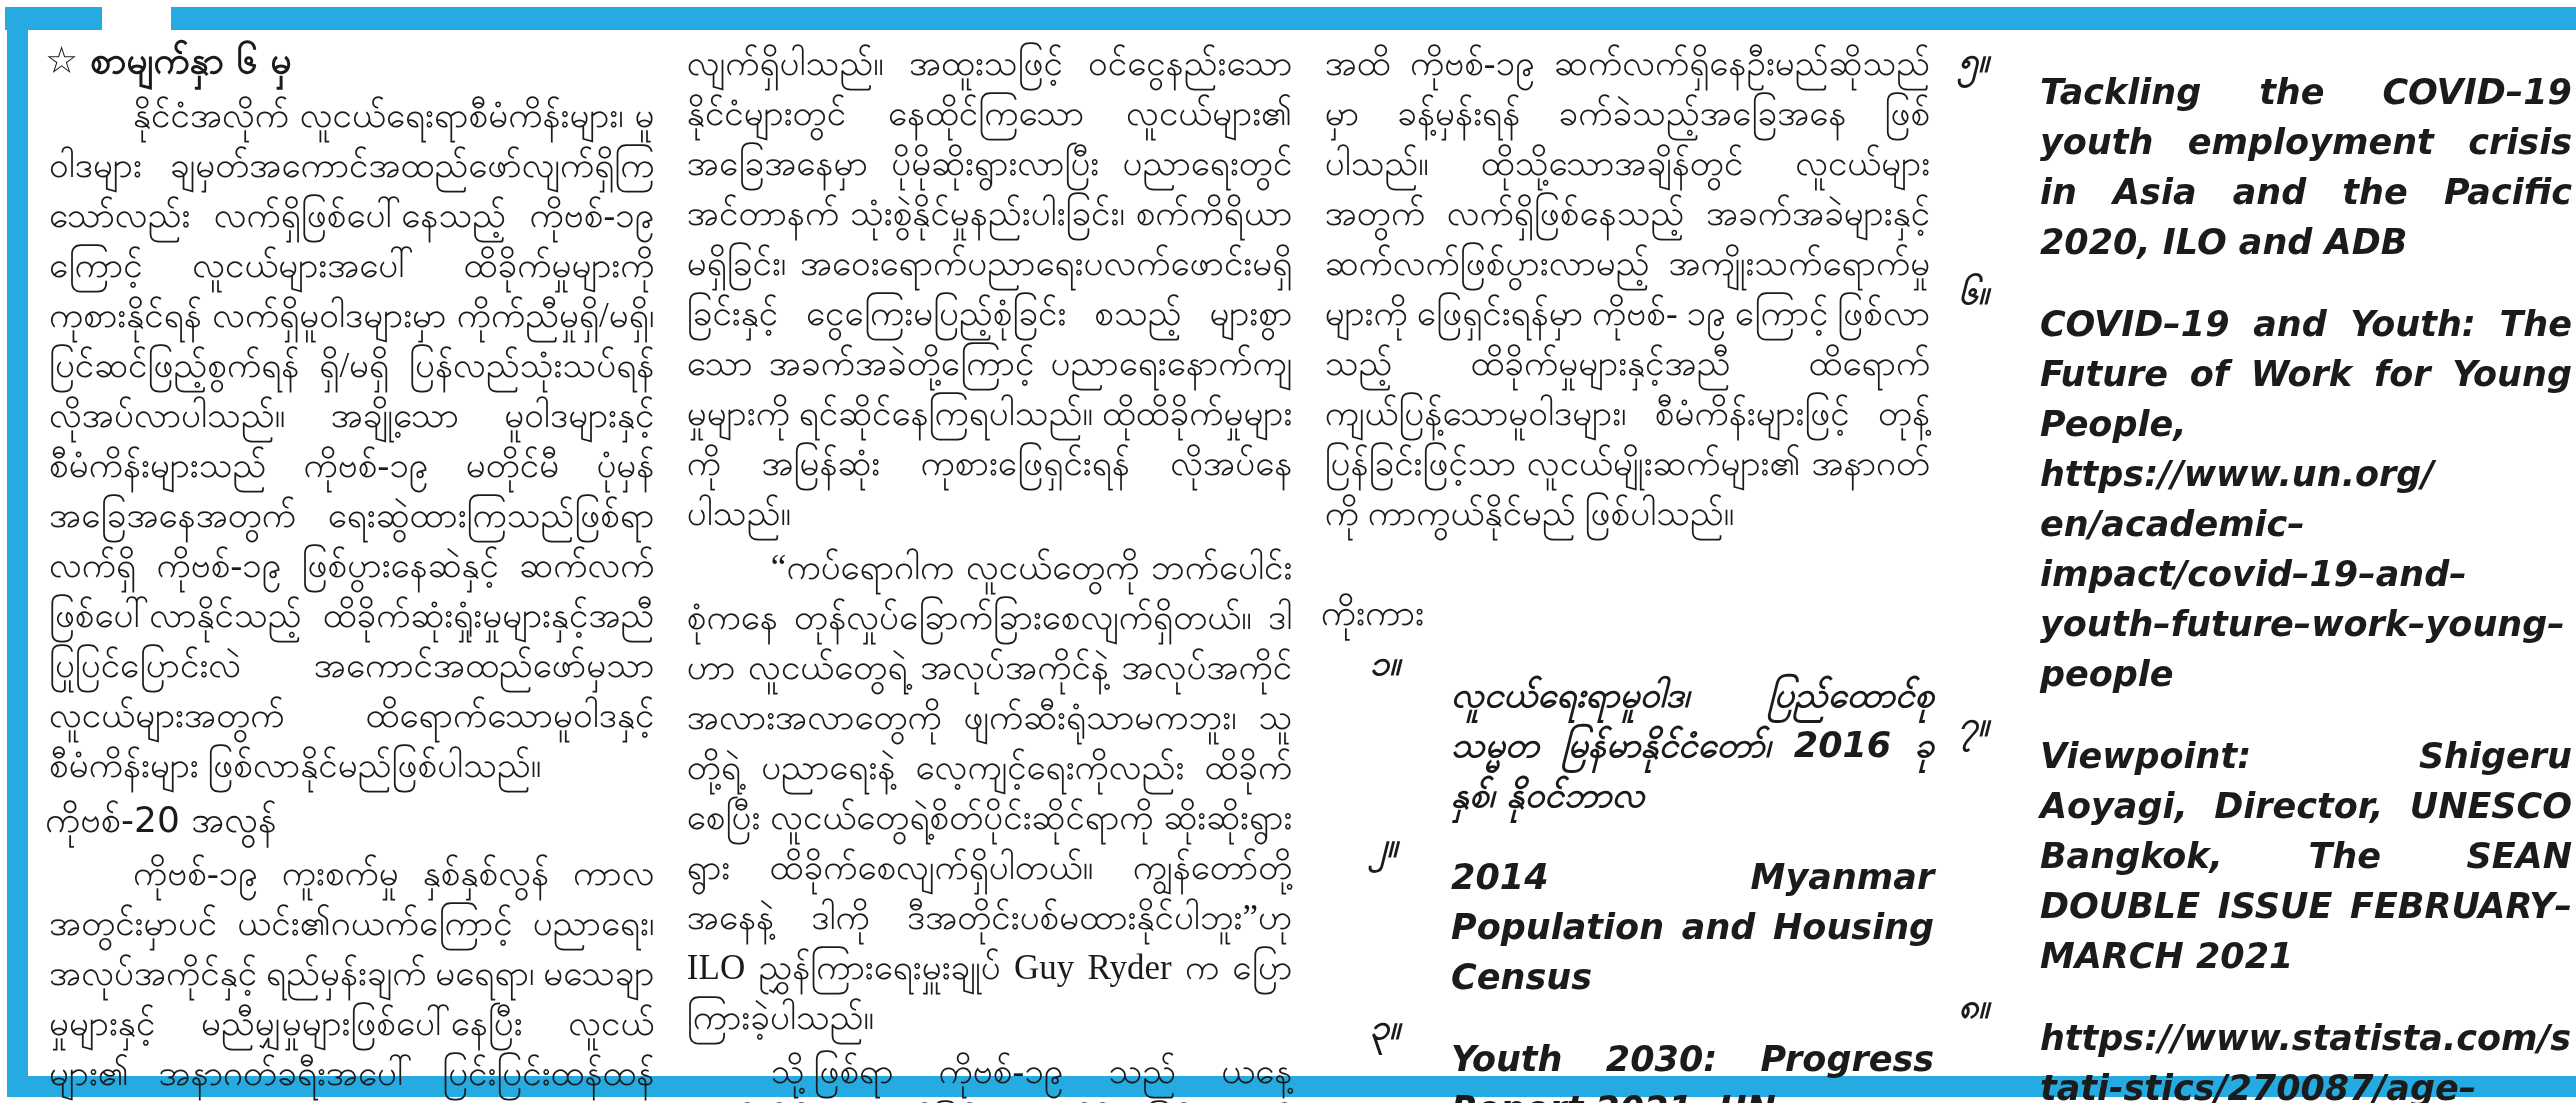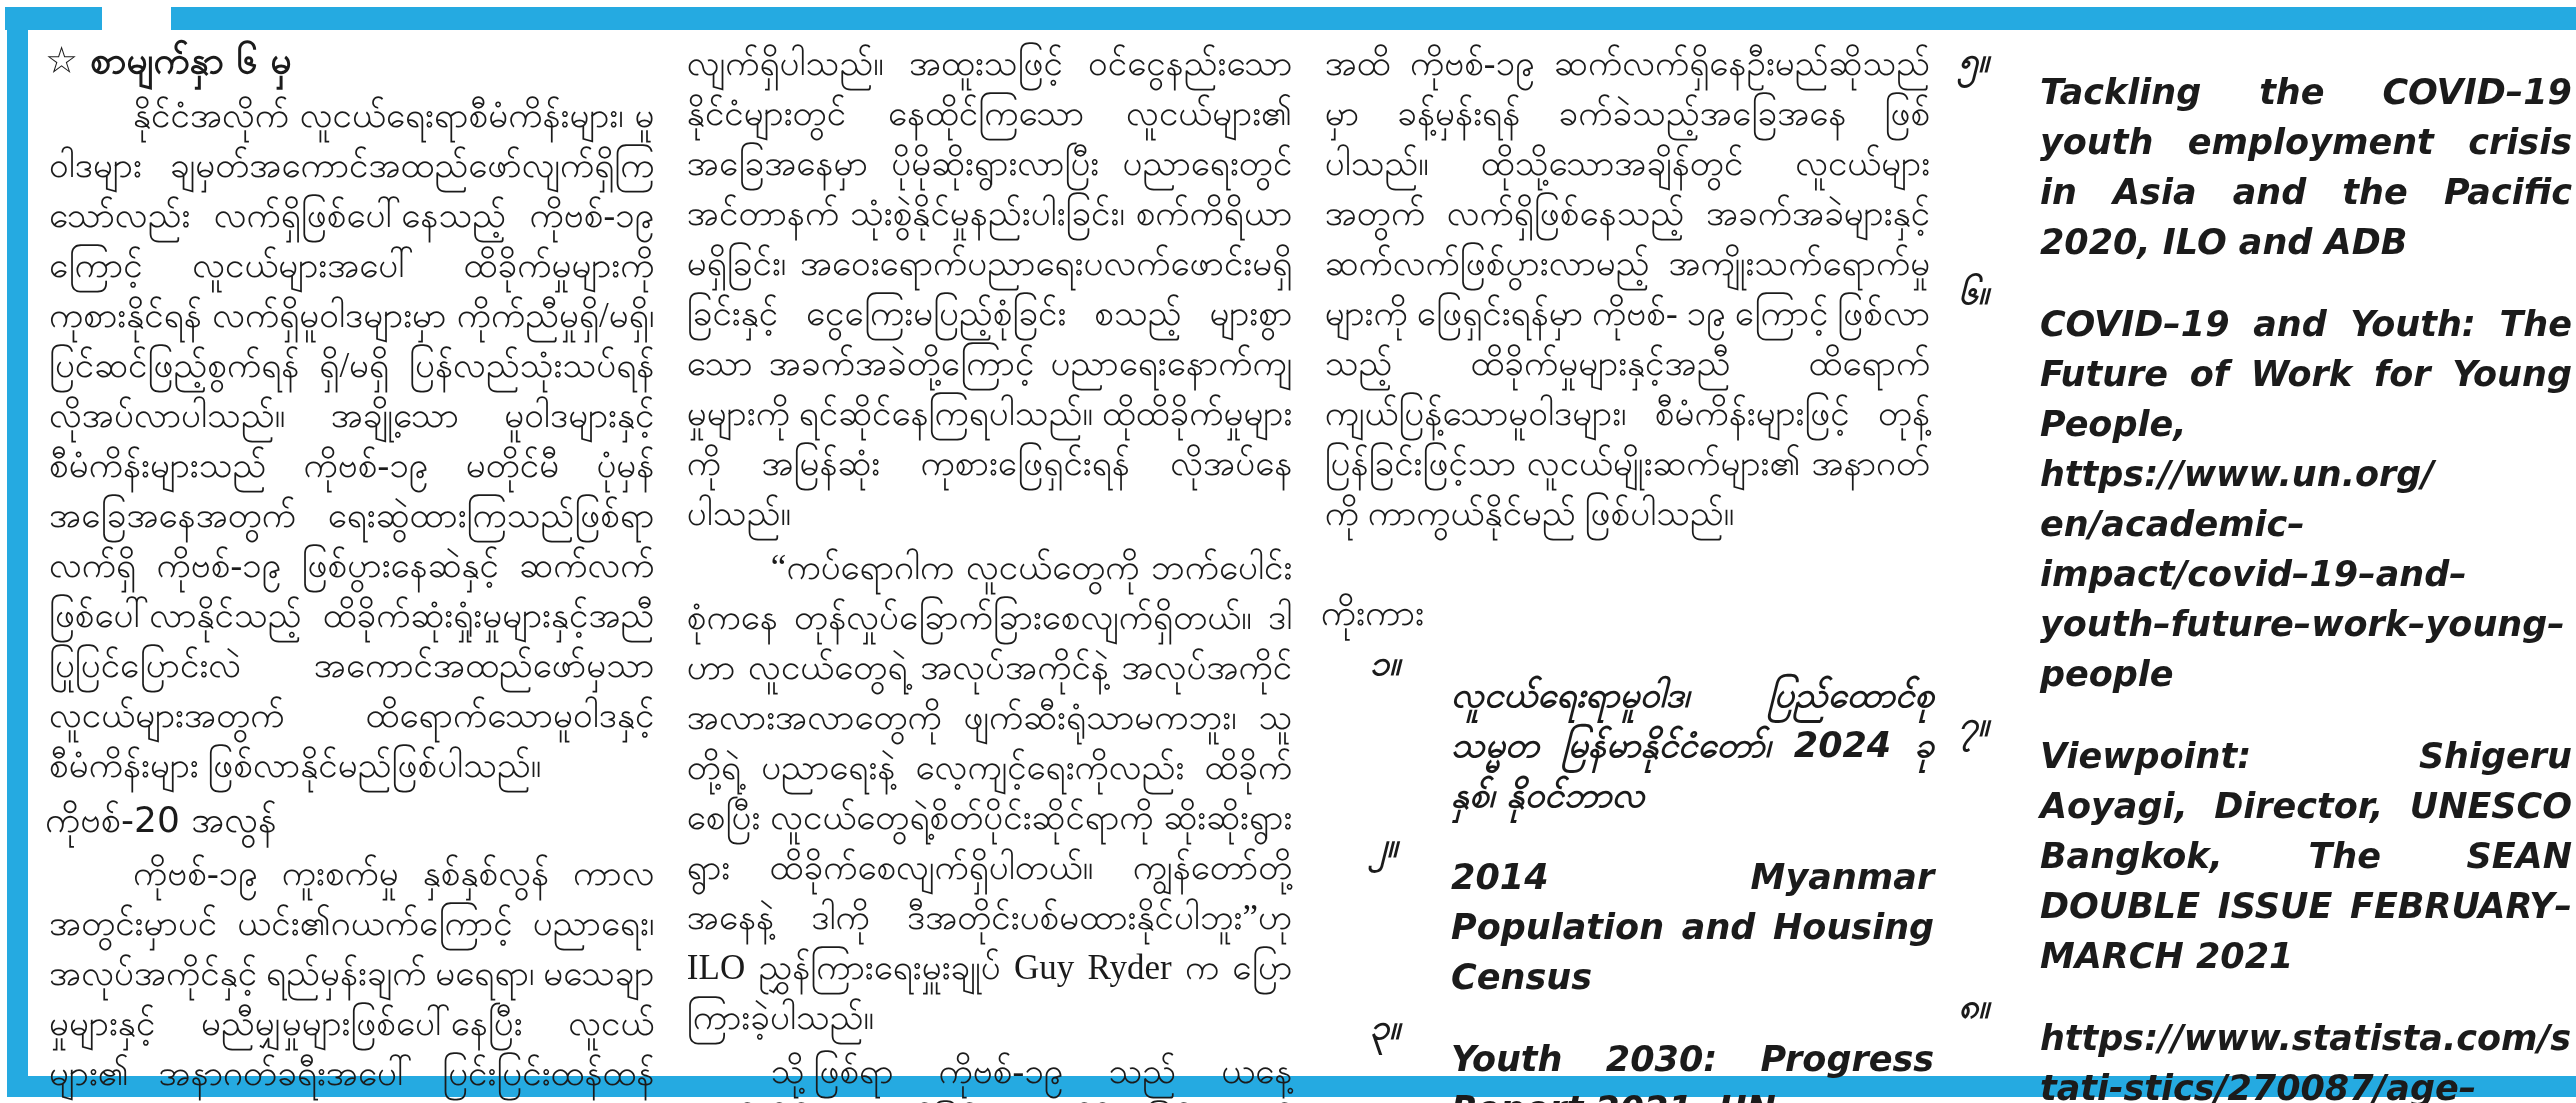--- a/index.html
+++ b/index.html
@@ -64,21 +64,21 @@
         <p class="para">လျက်ရှိပါသည်။ အထူးသဖြင့် ဝင်ငွေနည်းသောနိုင်ငံများတွင် နေထိုင်ကြသော လူငယ်များ၏ အခြေအနေမှာ ပိုမိုဆိုးရွားလာပြီး ပညာရေးတွင် အင်တာနက် သုံးစွဲနိုင်မှုနည်းပါးခြင်း၊ စက်ကိရိယာမရှိခြင်း၊ အဝေးရောက်ပညာရေးပလက်ဖောင်းမရှိခြင်းနှင့် ငွေကြေးမပြည့်စုံခြင်း စသည့် များစွာသော အခက်အခဲတို့ကြောင့် ပညာရေးနောက်ကျမှုများကို ရင်ဆိုင်နေကြရပါသည်။ ထိုထိခိုက်မှုများကို အမြန်ဆုံး ကုစားဖြေရှင်းရန် လိုအပ်နေပါသည်။</p>
         <p class="para indent">“ကပ်ရောဂါက လူငယ်တွေကို ဘက်ပေါင်းစုံကနေ တုန်လှုပ်ခြောက်ခြားစေလျက်ရှိတယ်။ ဒါဟာ လူငယ်တွေရဲ့ အလုပ်အကိုင်နဲ့ အလုပ်အကိုင်အလားအလာတွေကို ဖျက်ဆီးရုံသာမကဘူး၊ သူတို့ရဲ့ ပညာရေးနဲ့ လေ့ကျင့်ရေးကိုလည်း ထိခိုက်စေပြီး လူငယ်တွေရဲ့စိတ်ပိုင်းဆိုင်ရာကို ဆိုးဆိုးရွားရွား ထိခိုက်စေလျက်ရှိပါတယ်။ ကျွန်တော်တို့အနေနဲ့ ဒါကို ဒီအတိုင်းပစ်မထားနိုင်ပါဘူး”ဟု ILO ညွှန်ကြားရေးမှူးချုပ် Guy Ryder က ပြောကြားခဲ့ပါသည်။</p>
         <p class="para indent">သို့ဖြစ်ရာ ကိုဗစ်-၁၉ သည် ယနေ့ထက်တိုင် ကူးဆက်ပြန့်ပွားလျက်ရှိဆဲဖြစ်ရာ မည်သည့်အချိန်</p>
       </div>
       <div class="column">
         <p class="para">အထိ ကိုဗစ်-၁၉ ဆက်လက်ရှိနေဦးမည်ဆိုသည်မှာ ခန့်မှန်းရန် ခက်ခဲသည့်အခြေအနေ ဖြစ်ပါသည်။ ထိုသို့သောအချိန်တွင် လူငယ်များအတွက် လက်ရှိဖြစ်နေသည့် အခက်အခဲများနှင့် ဆက်လက်ဖြစ်ပွားလာမည့် အကျိုးသက်ရောက်မှုများကို ဖြေရှင်းရန်မှာ ကိုဗစ်- ၁၉ ကြောင့် ဖြစ်လာသည့် ထိခိုက်မှုများနှင့်အညီ ထိရောက်ကျယ်ပြန့်သောမူဝါဒများ၊ စီမံကိန်းများဖြင့် တုန့်ပြန်ခြင်းဖြင့်သာ လူငယ်မျိုးဆက်များ၏ အနာဂတ်ကို ကာကွယ်နိုင်မည် ဖြစ်ပါသည်။</p>
         <h3 class="subhead refs-head">ကိုးကား</h3>
         <div class="ref-list inset">
           <div class="ref my">
             <span class="ref-num">၁။</span>
-            <span class="ref-text">လူငယ်ရေးရာမူဝါဒ၊ ပြည်ထောင်စုသမ္မတ မြန်မာနိုင်ငံတော်၊ 2024 ခုနှစ်၊ နိုဝင်ဘာလ</span>
+            <span class="ref-text">လူငယ်ရေးရာမူဝါဒ၊ ပြည်ထောင်စုသမ္မတ မြန်မာနိုင်ငံတော်၊ 2016 ခုနှစ်၊ နိုဝင်ဘာလ</span>
           </div>
           <div class="ref en">
             <span class="ref-num">၂။</span>
             <span class="ref-text">2014 Myanmar Population and Housing Census</span>
           </div>
           <div class="ref en">
             <span class="ref-num">၃။</span>
             <span class="ref-text">Youth 2030: Progress Report 2021, UN</span>
           </div>
           <div class="ref en">

